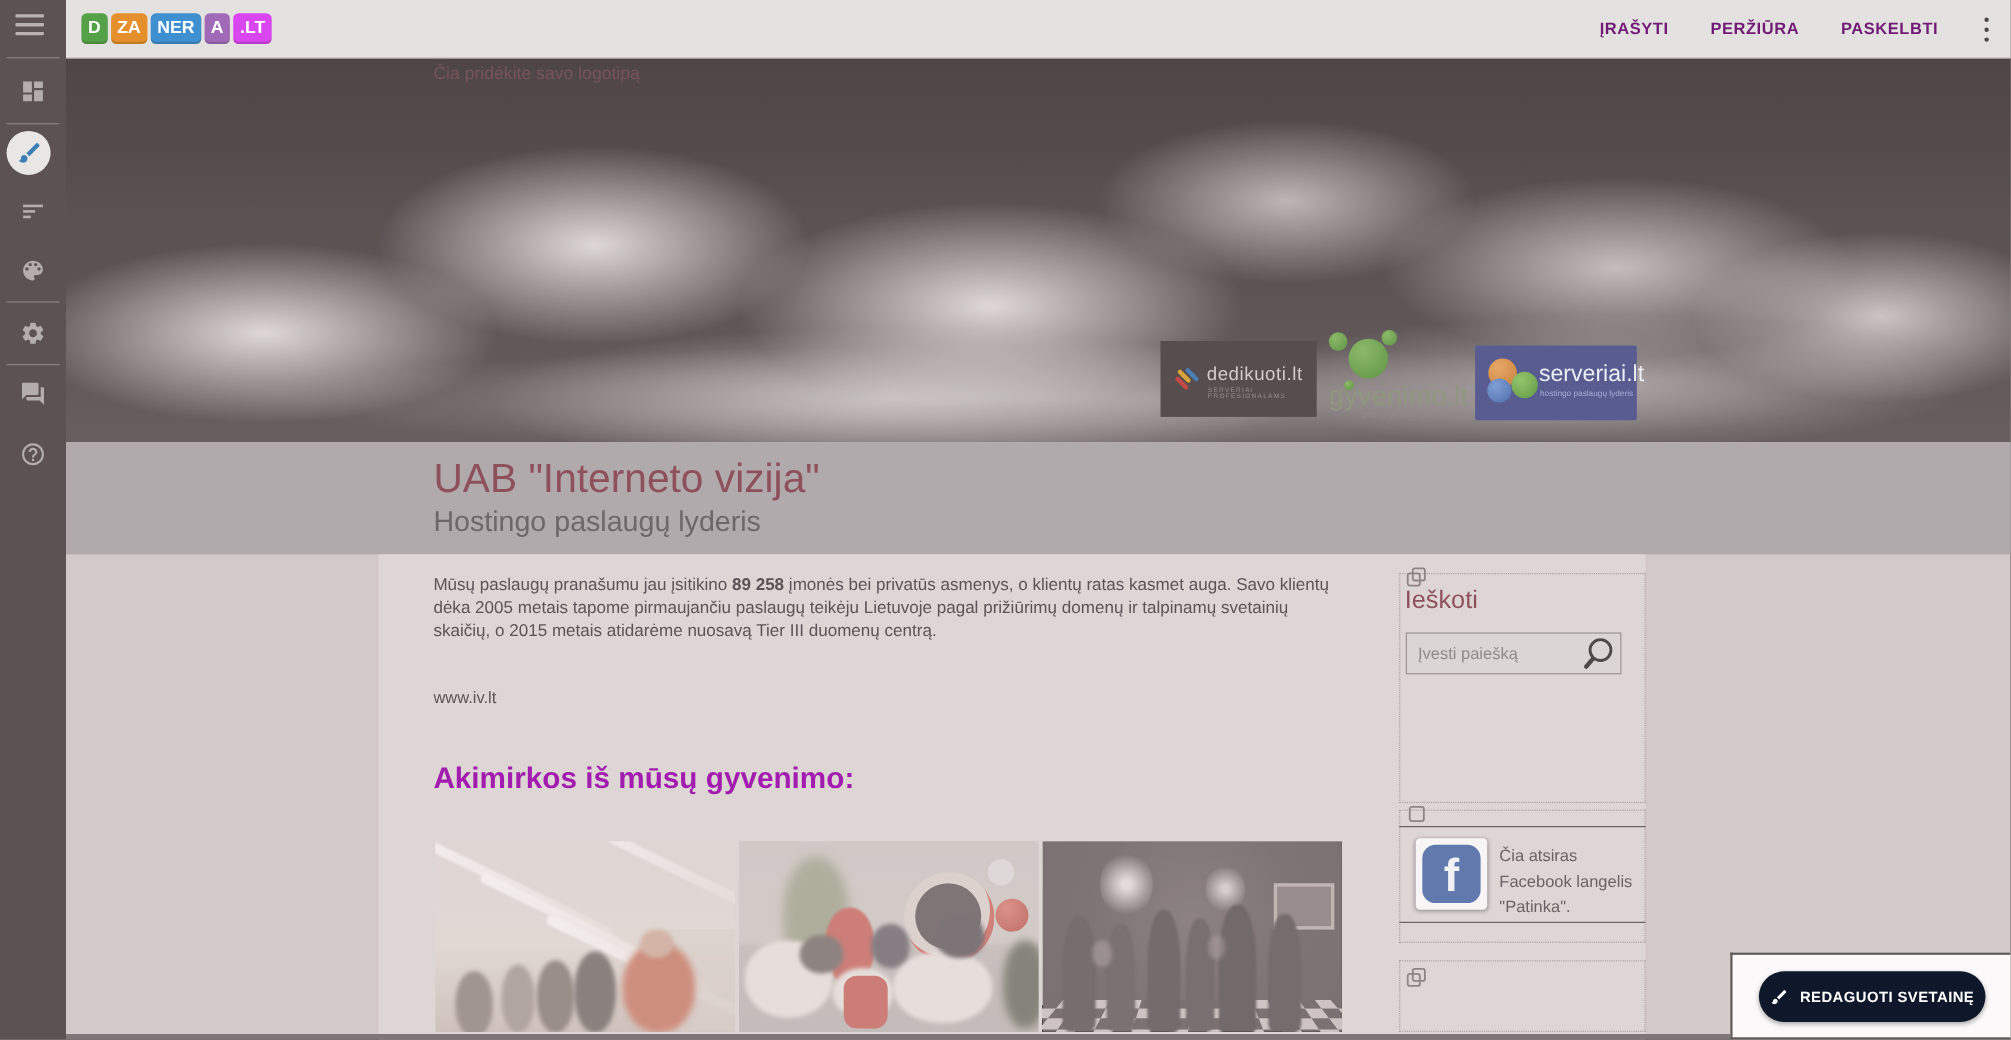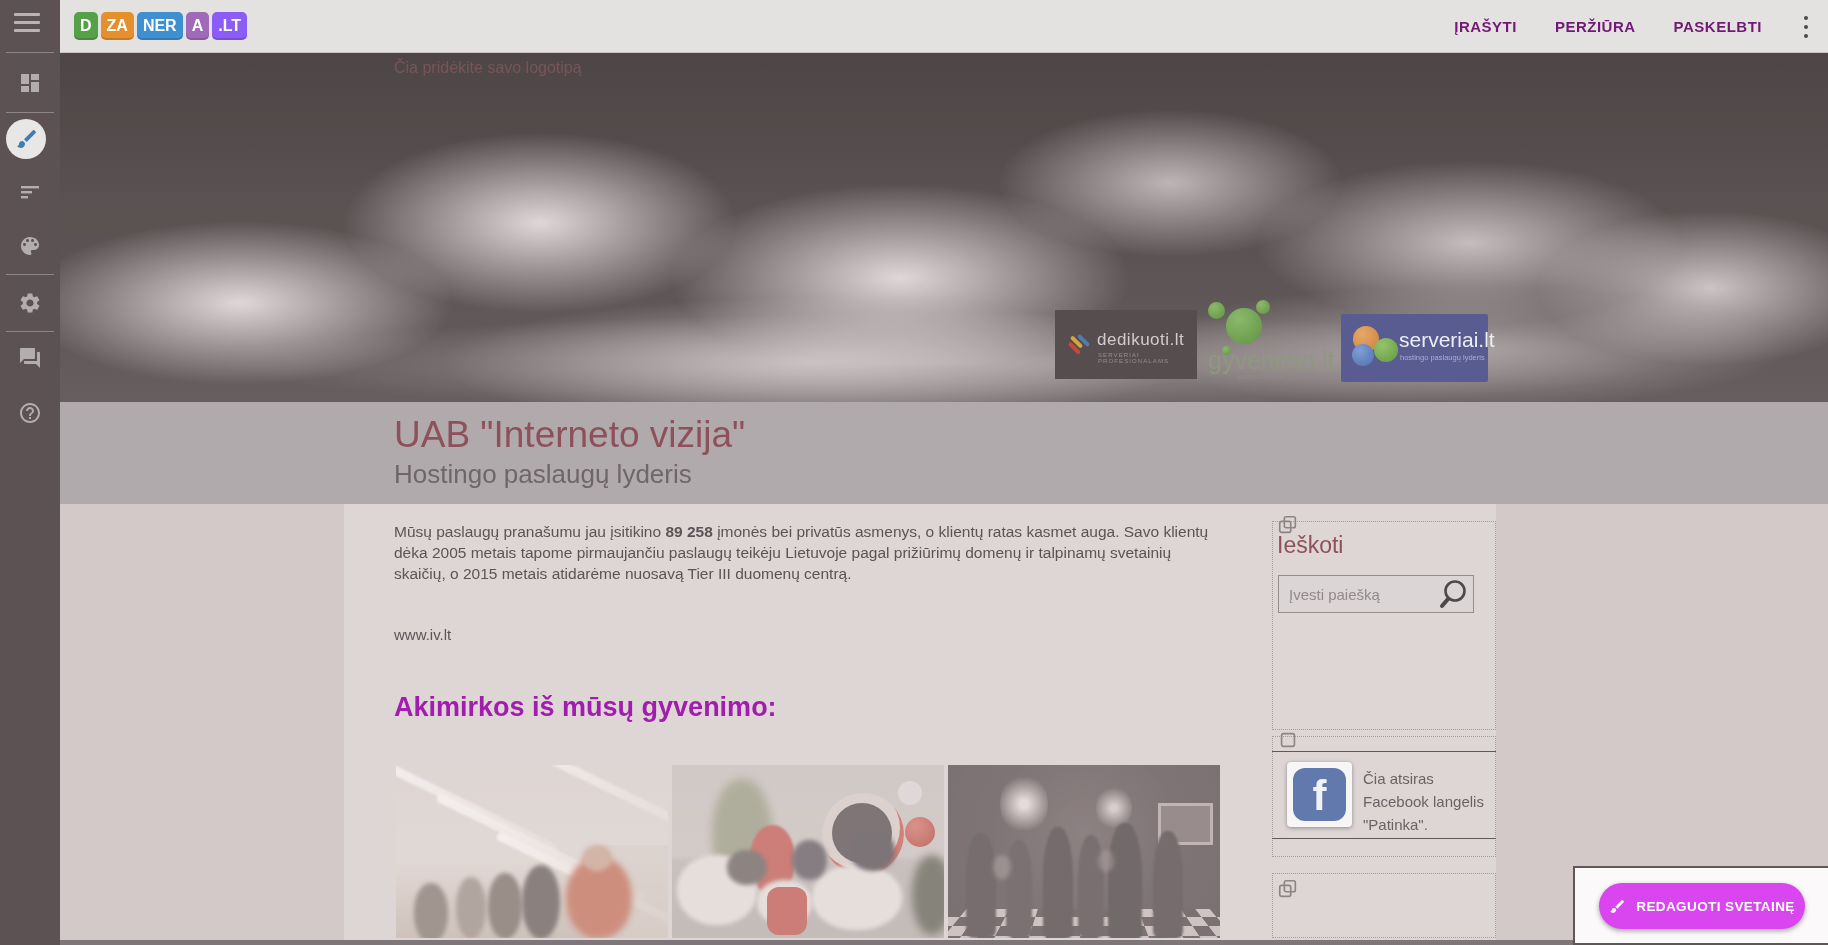--- a/index.html
+++ b/index.html
@@ -18,21 +18,21 @@
   .side-icon svg { width:24px; height:24px; fill:#b4adad; }
   .side-active-circle { position:absolute; left:6px; top:119px; width:40px; height:40px; border-radius:50%; background:#e9e6e6; }
   .side-icon.brush { left:15px; top:127px; }
   .side-icon.brush svg { fill:#3d7fb5; }
 
   
   .topbar { position:absolute; left:60px; top:0; width:1768px; height:53px; background:#e4e1e1; border-bottom:1px solid #c9c2c2; z-index:30; }
   .logo { position:absolute; left:14px; top:12px; display:flex; gap:3px; }
   .logo .blk { color:#fff; font-weight:bold; font-size:16px; line-height:28px; padding:0 6px; border-radius:5px;
                box-shadow:inset 0 -2px 0 rgba(0,0,0,.15); }
-  .lb0 { background:#55a147; } .lb1 { background:#e5902c; } .lb2 { background:#3f90d0; } .lb3 { background:#a06ab8; } .lb4 { background:#8b5cf6; }
+  .lb0 { background:#55a147; } .lb1 { background:#e5902c; } .lb2 { background:#3f90d0; } .lb3 { background:#a06ab8; } .lb4 { background:#d946ef; }
   .topbar-actions { position:absolute; right:16px; top:0; height:53px; display:flex; align-items:center; gap:38px; }
   .tb-btn { font-size:15px; font-weight:bold; letter-spacing:.5px; color:#701a75; cursor:pointer; }
   .kebab { width:12px; height:22px; display:flex; flex-direction:column; justify-content:space-between; align-items:center; cursor:pointer; }
   .kebab i { width:4px; height:4px; border-radius:50%; background:#4e4847; }
 
   
   .hero { position:absolute; left:60px; top:53px; width:1768px; height:349px; overflow:hidden;
           background:linear-gradient(180deg,#443c3d 0%,#4c4445 60%,#575051 100%); }
   .cloud { position:absolute; background:radial-gradient(closest-side, rgba(233,227,227,.95), rgba(233,227,227,0) 82%); }
   .hero::before { content:""; position:absolute; inset:0; background:linear-gradient(180deg, rgba(52,44,45,.5) 0%, rgba(52,44,45,0) 42%); }
@@ -114,21 +114,21 @@
              box-shadow:0 1px 4px rgba(0,0,0,.35); display:flex; align-items:center; justify-content:center; }
   .fb-f { width:53px; height:53px; border-radius:12px; background:#6279ae; color:#f2f2f4;
           font-size:42px; font-weight:bold; text-align:center; line-height:56px; overflow:hidden; }
   .fb-text { position:absolute; left:90px; top:30px; width:132px; font-size:15px; line-height:23px; color:#6a6264; }
 
   .bottom-strip { position:absolute; left:60px; top:940px; width:1768px; height:5px; background:#7e7678; }
 
   
   .edit-panel { position:absolute; left:1573px; top:866px; width:255px; height:79px; background:#fbf9f9;
                 border:2px solid #5f5756; border-right:none; z-index:50; }
-  .edit-btn { position:absolute; left:24px; top:15px; width:206px; height:46px; border-radius:23px; background:#d946ef;
+  .edit-btn { position:absolute; left:24px; top:15px; width:206px; height:46px; border-radius:23px; background:#0f172a;
               box-shadow:0 2px 5px rgba(0,0,0,.35); display:flex; align-items:center; justify-content:center; gap:10px; cursor:pointer; }
   .edit-btn svg { width:17px; height:17px; fill:#fff; }
   .edit-btn span { color:#fff; font-size:13.5px; font-weight:bold; letter-spacing:.4px; }
 </style>
 </head>
 <body>
 
 <div id="stage">
 
   <aside class="sidebar">

